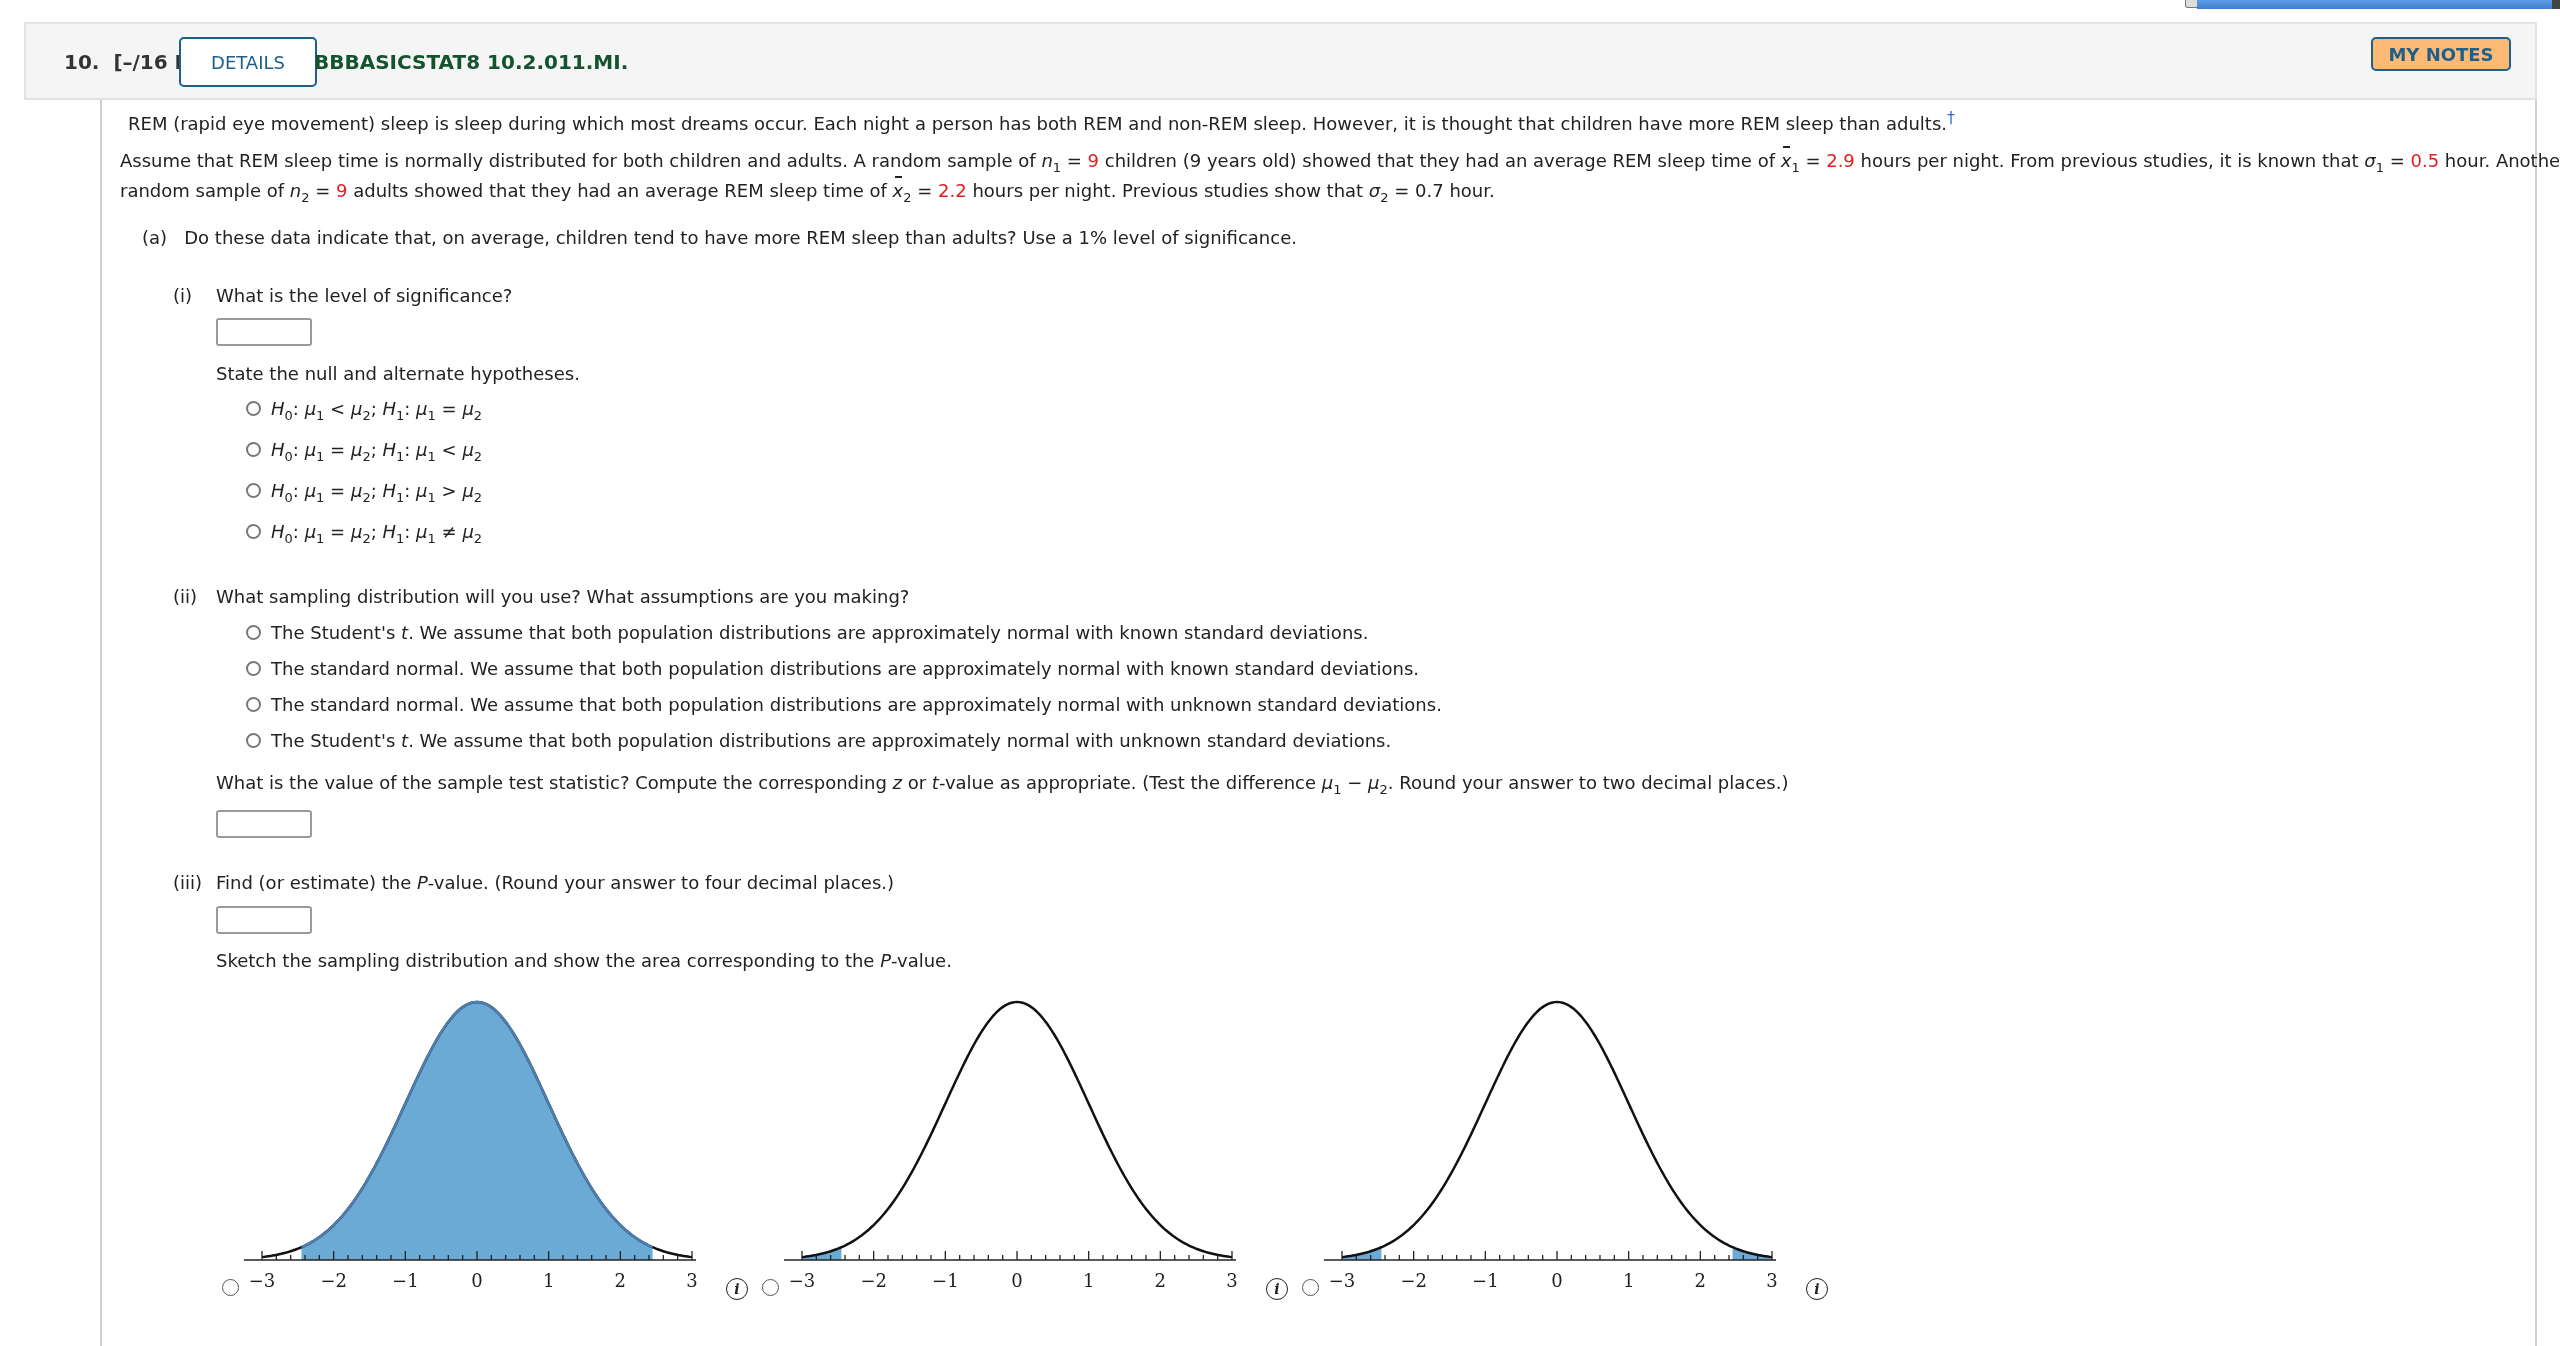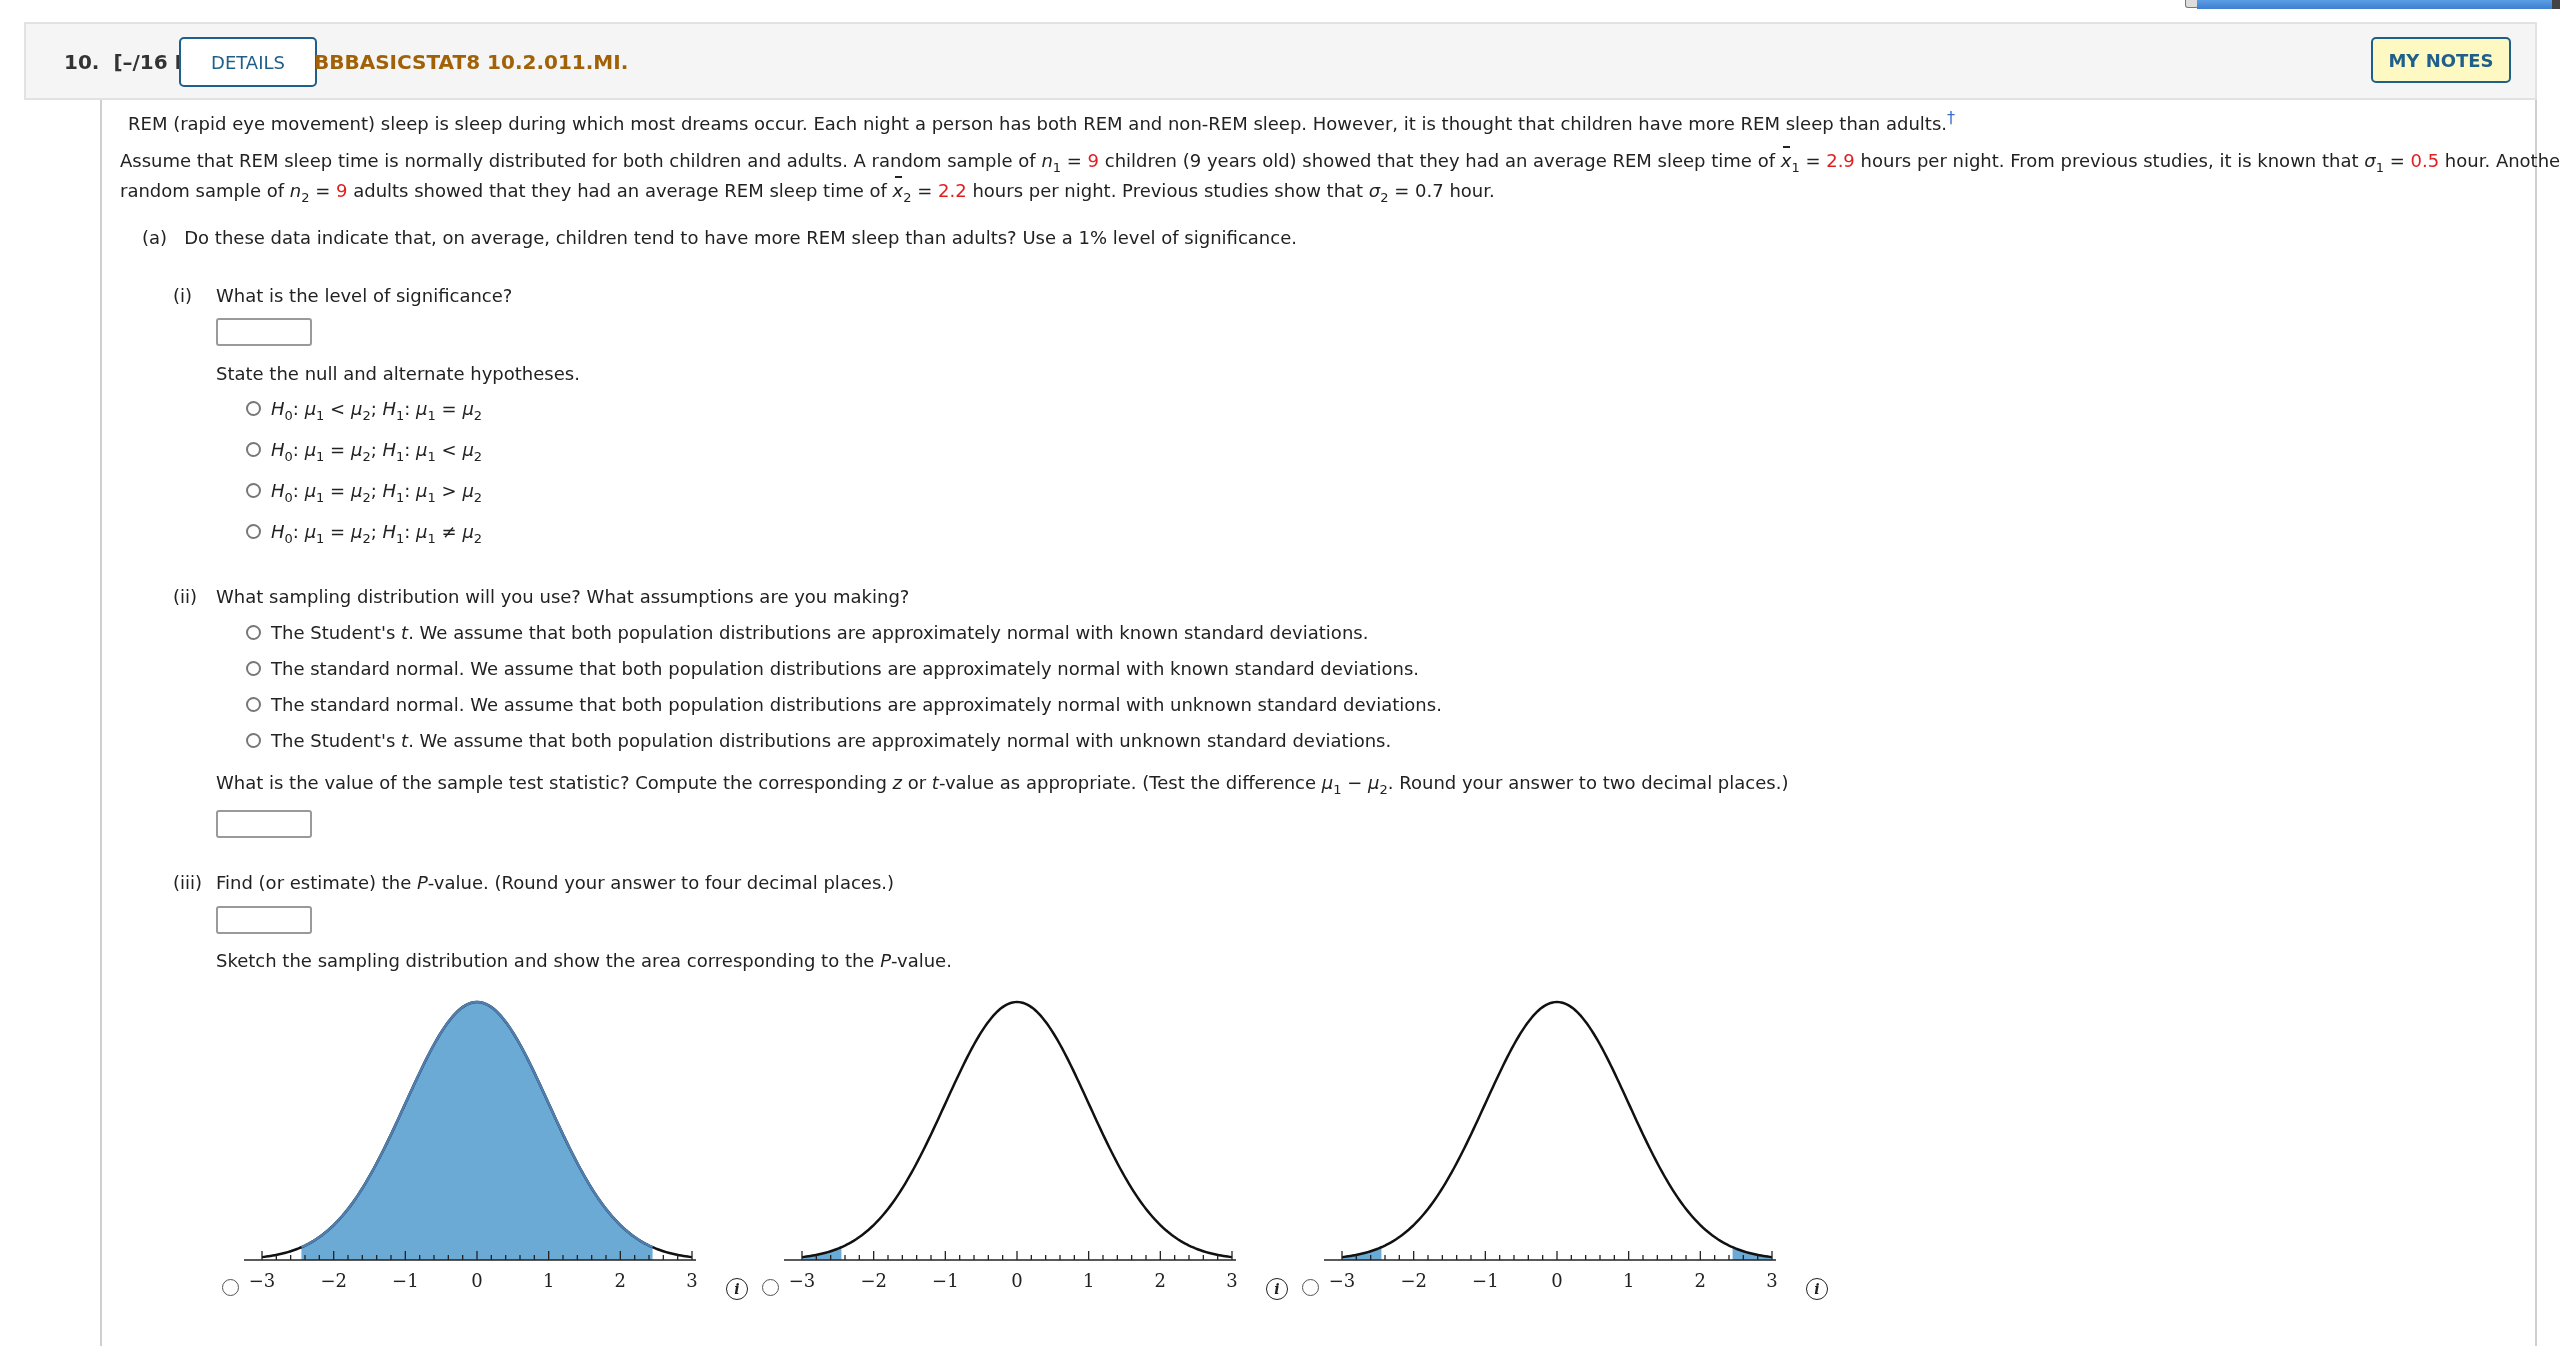--- a/index.html
+++ b/index.html
@@ -6,22 +6,22 @@
   html, body { width: 2560px; height: 1346px; overflow: hidden; background: #ffffff; }
   body { font-family: "DejaVu Sans", "Liberation Sans", sans-serif; color: #222; position: relative; font-size: 18px; }
 
   .topbar { position: absolute; left: 2197px; top: 0; width: 355px; height: 9px; background: linear-gradient(#5b9ee6, #3f7fcf); }
   .topbar-handle { position: absolute; left: 2185px; top: 0; width: 14px; height: 8px; background: #ddd; border: 1px solid #777; border-top: none; border-radius: 0 0 3px 3px; }
   .topbar-end { position: absolute; left: 2552px; top: 0; width: 8px; height: 9px; background: #444; }
 
   .header { position: absolute; left: 24px; top: 22px; width: 2513px; height: 78px; background: #f5f5f5; border: 2px solid #e2e2e2; }
   .q-num { position: absolute; left: 38px; top: 26px; font-weight: bold; font-size: 20px; color: #333; }
   .details-btn { position: absolute; left: 153px; top: 13px; width: 138px; height: 50px; border: 2px solid #1f5f8b; border-radius: 5px; background: #fff; color: #1f5f8b; font-size: 18px; display: flex; align-items: center; justify-content: center; }
-  .q-code { position: absolute; left: 288px; top: 26px; font-weight: bold; font-size: 20px; color: #a16207; }
-  .notes-btn { position: absolute; right: 24px; top: 13px; width: 140px; height: 46px; border: 2px solid #1f5f8b; border-radius: 5px; background: #fef9c3; color: #1f5f8b; font-size: 18px; font-weight: bold; display: flex; align-items: center; justify-content: center; }
+  .q-code { position: absolute; left: 288px; top: 26px; font-weight: bold; font-size: 20px; color: #14532d; }
+  .notes-btn { position: absolute; right: 24px; top: 13px; width: 140px; height: 34px; border: 2px solid #1f5f8b; border-radius: 5px; background: #fdba74; color: #1f5f8b; font-size: 18px; font-weight: bold; display: flex; align-items: center; justify-content: center; }
 
   .content { position: absolute; left: 100px; top: 100px; width: 2437px; height: 1246px; border-left: 2px solid #cfcfcf; border-right: 2px solid #cfcfcf; }
 
   .t { position: absolute; white-space: nowrap; font-size: 18px; color: #222; }
   .red { color: #e02020; }
   .dagger { color: #3a6fd0; font-size: 16px; vertical-align: super; }
   .it { font-style: italic; }
   sub { font-size: 13px; vertical-align: -5px; }
   .xbar { position: relative; display: inline-block; }
   .xbar::before { content: ""; position: absolute; left: 2px; top: -4px; width: 7px; height: 2px; background: #222; }

